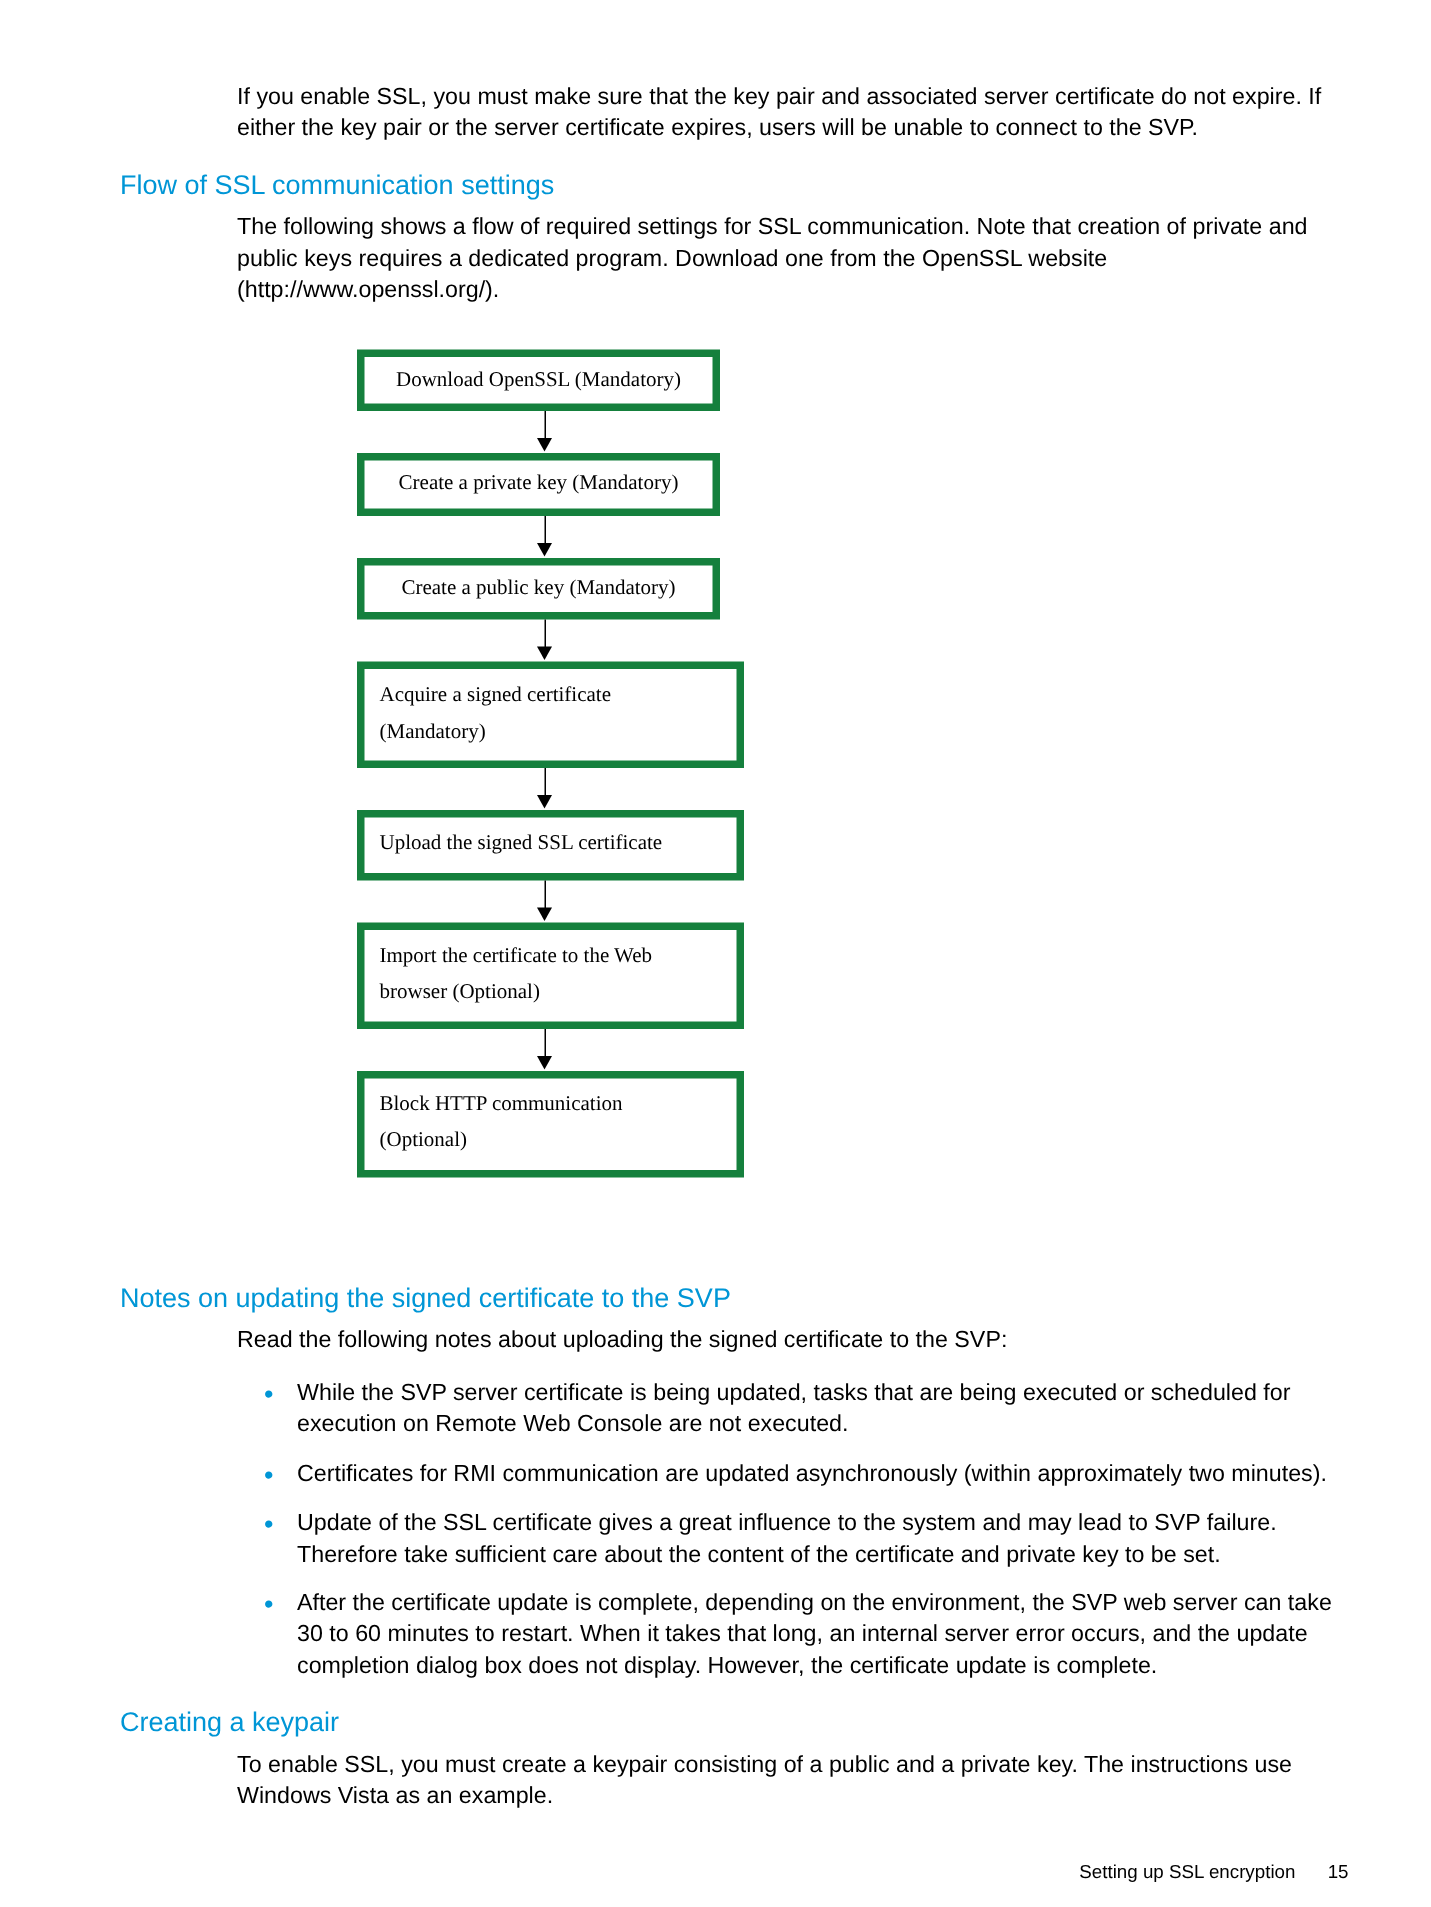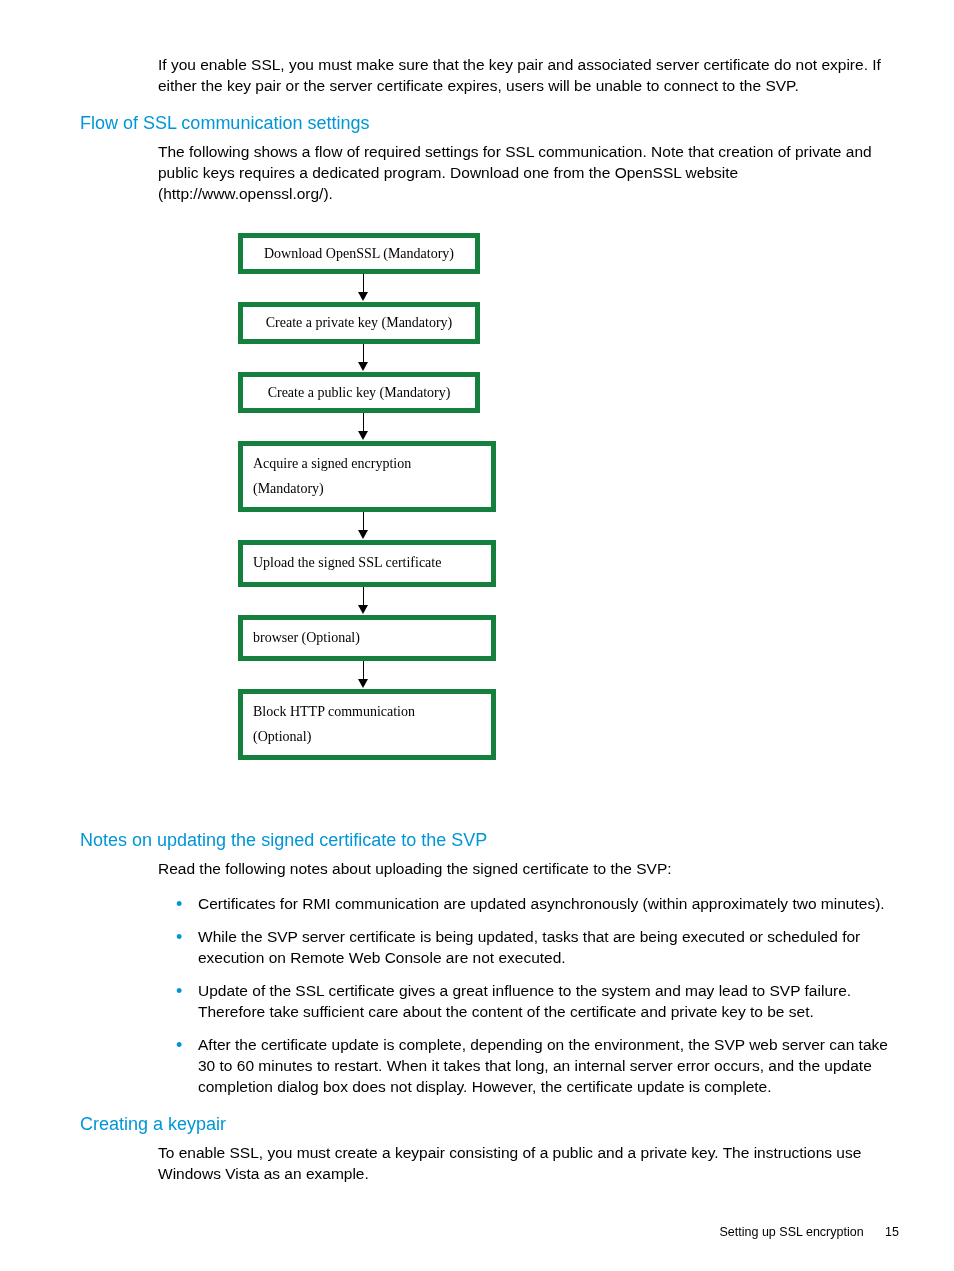--- a/index.html
+++ b/index.html
@@ -88,21 +88,21 @@
   ul.notes-list li::before {
     content: "•";
     color: #0096d6;
     position: absolute;
     left: -22px;
     font-size: 18px;
     top: -2px;
   }
   .footer {
     position: absolute;
-    bottom: 32px;
+    bottom: 16px;
     right: 55px;
     font-size: 12.5px;
   }
   .footer .pagenum {
     margin-left: 18px;
   }
 </style>
 </head>
 <body>
 
@@ -114,43 +114,44 @@
   <p class="body-para">The following shows a flow of required settings for SSL communication. Note that creation of private and public keys requires a dedicated program. Download one from the OpenSSL website (http://www.openssl.org/).</p>
 
   <div class="flowchart">
     <div class="flow-box single">Download OpenSSL (Mandatory)</div>
     <div class="arrow-down"></div>
     <div class="flow-box single">Create a private key (Mandatory)</div>
     <div class="arrow-down"></div>
     <div class="flow-box single">Create a public key (Mandatory)</div>
     <div class="arrow-down"></div>
     <div class="flow-box">
-      <div>Acquire a signed encryption</div>
+      <div>Acquire a signed certificate</div>
       <div>(Mandatory)</div>
     </div>
     <div class="arrow-down"></div>
     <div class="flow-box">
       <div>Upload the signed SSL certificate</div>
     </div>
     <div class="arrow-down"></div>
     <div class="flow-box">
+      <div>Import the certificate to the Web</div>
       <div>browser (Optional)</div>
     </div>
     <div class="arrow-down"></div>
     <div class="flow-box">
       <div>Block HTTP communication</div>
       <div>(Optional)</div>
     </div>
   </div>
 
   <h2 class="section-heading">Notes on updating the signed certificate to the SVP</h2>
   <p class="notes-para">Read the following notes about uploading the signed certificate to the SVP:</p>
   <ul class="notes-list">
+    <li>While the SVP server certificate is being updated, tasks that are being executed or scheduled for execution on Remote Web Console are not executed.</li>
     <li>Certificates for RMI communication are updated asynchronously (within approximately two minutes).</li>
-    <li>While the SVP server certificate is being updated, tasks that are being executed or scheduled for execution on Remote Web Console are not executed.</li>
     <li>Update of the SSL certificate gives a great influence to the system and may lead to SVP failure. Therefore take sufficient care about the content of the certificate and private key to be set.</li>
     <li>After the certificate update is complete, depending on the environment, the SVP web server can take 30 to 60 minutes to restart. When it takes that long, an internal server error occurs, and the update completion dialog box does not display. However, the certificate update is complete.</li>
   </ul>
 
   <h2 class="section-heading">Creating a keypair</h2>
   <p class="body-para">To enable SSL, you must create a keypair consisting of a public and a private key. The instructions use Windows Vista as an example.</p>
 
   <div class="footer">
     <span>Setting up SSL encryption</span>
     <span class="pagenum">15</span>

